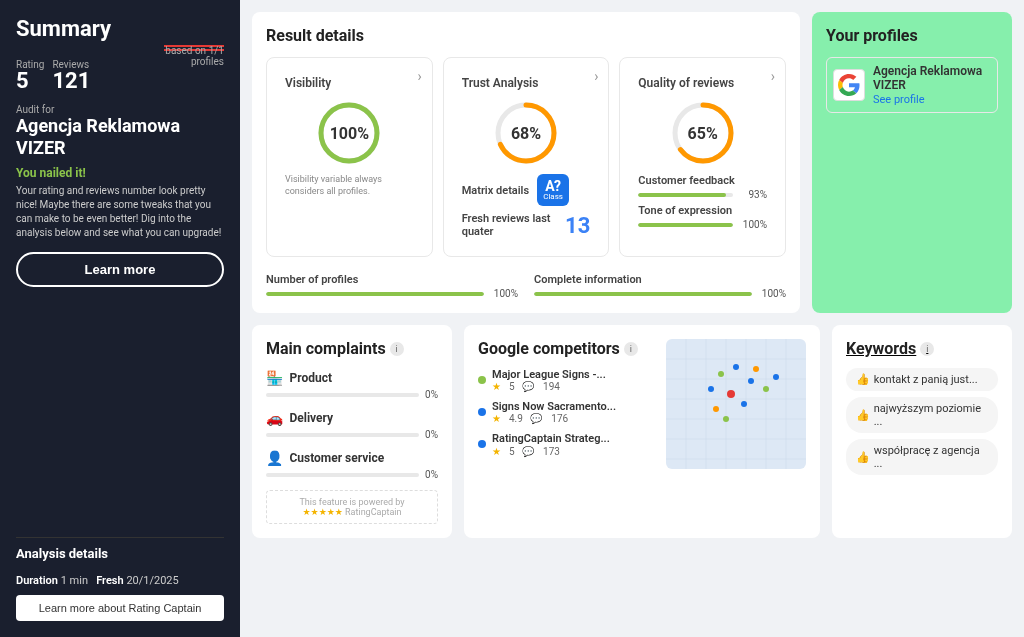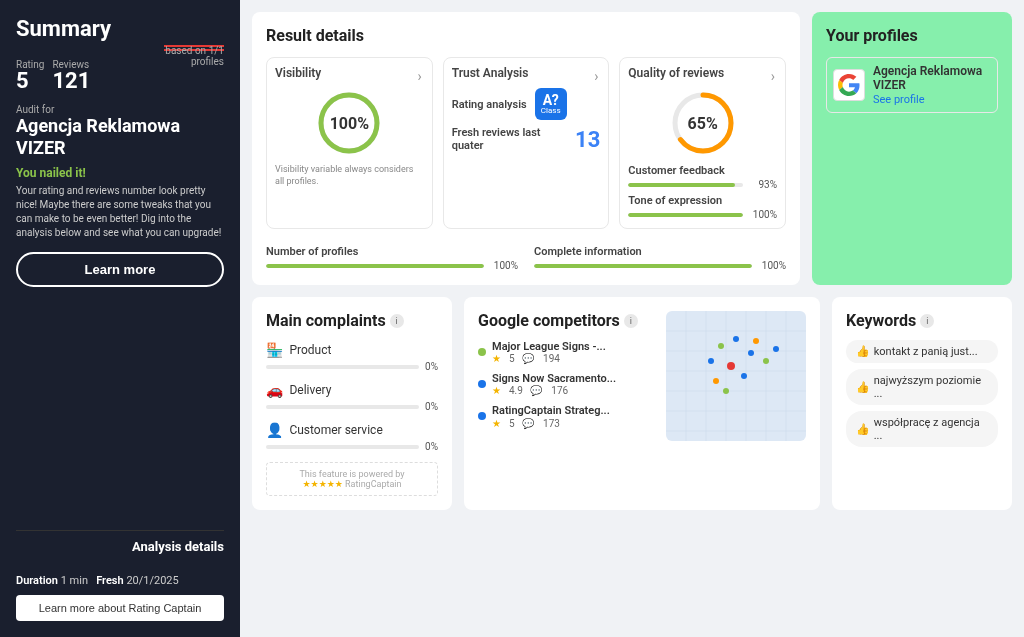--- a/index.html
+++ b/index.html
@@ -132,22 +132,21 @@
 
     .analysis-details {
       margin-top: auto;
       padding-top: 8px;
       border-top: 1px solid #333;
     }
     .analysis-title {
       font-size: 13px;
       font-weight: 700;
       color: #fff;
-      margin-bottom: 20px;
-      text-align: right;
+      margin-bottom: 13px;
     }
     .analysis-meta {
       font-size: 11px;
       color: #ccc;
       margin-bottom: 8px;
     }
     .analysis-meta strong {
       color: #fff;
       font-weight: 600;
     }
@@ -195,21 +194,21 @@
 
     .result-metrics {
       display: flex;
       gap: 10px;
       margin-bottom: 12px;
     }
     .metric-card {
       flex: 1;
       border: 1px solid #e8e8e8;
       border-radius: 8px;
-      padding: 8px;
+      padding: 18px;
       position: relative;
     }
     .metric-title {
       font-size: 12px;
       font-weight: 600;
       color: #444;
       margin-bottom: 8px;
     }
     .metric-chevron {
       position: absolute;
@@ -419,21 +418,21 @@
       display: flex;
       align-items: center;
       gap: 6px;
     }
     .complaint-icon {
       font-size: 14px;
       color: #888;
     }
     .complaint-name {
       font-size: 12px;
-      font-weight: 400;
+      font-weight: 700;
       color: #333;
     }
     .complaint-bar-row {
       display: flex;
       align-items: center;
       gap: 6px;
     }
     .complaint-bar {
       flex: 1;
       height: 4px;
@@ -523,20 +522,21 @@
       inset: 0;
     }
 
     
     .keywords {
       width: 180px;
       min-width: 180px;
       background: #fff;
       border-radius: 8px;
       padding: 14px;
+      text-decoration: underline;
     }
     .keywords-title-row {
       display: flex;
       align-items: center;
       gap: 4px;
       margin-bottom: 10px;
     }
     .keyword-chip {
       display: inline-flex;
       align-items: center;
@@ -613,23 +613,32 @@
               </svg>
               <div class="donut-text">100%</div>
             </div>
           </div>
           <div class="metric-note">Visibility variable always considers all profiles.</div>
         </div>
 
         <div class="metric-card">
           <div class="metric-title">Trust Analysis</div>
           <div class="metric-chevron">›</div>
+          <div class="donut-container">
+            <div class="donut-wrapper">
+              <svg width="70" height="70" viewBox="0 0 70 70">
+                <circle cx="35" cy="35" r="28" fill="none" stroke="#e8e8e8" stroke-width="5"></circle>
+                <circle cx="35" cy="35" r="28" fill="none" stroke="#ff9800" stroke-width="5" stroke-dasharray="120 176" stroke-linecap="round"></circle>
+              </svg>
+              <div class="donut-text">68%</div>
+            </div>
+          </div>
 
           <div class="matrix-card">
-            <span class="matrix-label">Rating analysis</span>
+            <span class="matrix-label">Matrix details</span>
             <div class="matrix-badge" style="background:#1a73e8;">
               <span class="matrix-badge-letter" style="color:#fff;">A?</span>
               <span class="matrix-badge-sub" style="color:#fff;">Class</span>
             </div>
           </div>
           <div class="fresh-card" style="margin-top:6px;">
             <span class="fresh-label">Fresh reviews last quater</span>
             <span class="fresh-number">13</span>
           </div>
         </div>

